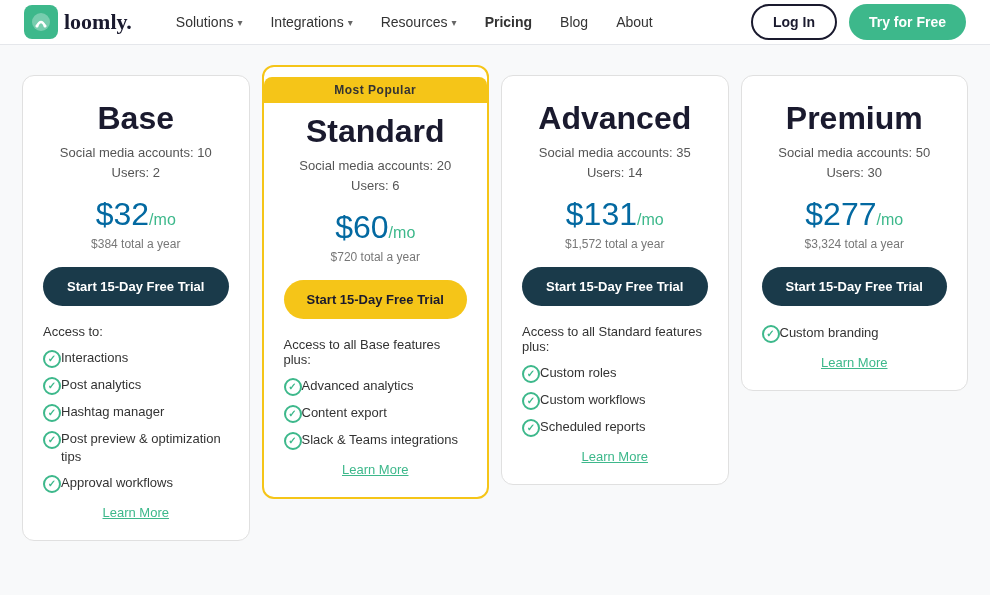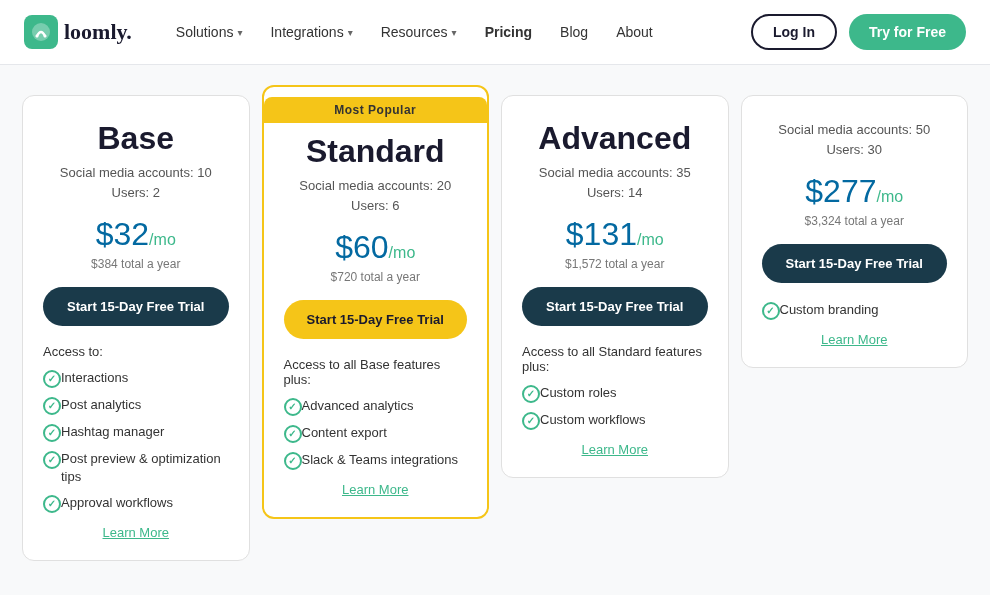--- a/index.html
+++ b/index.html
@@ -5,21 +5,21 @@
     * { box-sizing: border-box; margin: 0; padding: 0; }
     body { font-family: -apple-system, BlinkMacSystemFont, 'Segoe UI', sans-serif; background: #f8f9fa; }
 
     
     nav {
       background: #fff;
       border-bottom: 1px solid #e5e7eb;
       display: flex;
       align-items: center;
       padding: 0 24px;
-      height: 65px;
+      height: 45px;
       position: relative;
       z-index: 10;
     }
     .nav-logo {
       display: flex;
       align-items: center;
       gap: 6px;
       margin-right: 32px;
     }
     .logo-icon {
@@ -335,23 +335,28 @@
         <button class="btn-trial">Start 15-Day Free Trial</button>
         <div class="features-label">Access to all Standard features plus:</div>
         <div class="feature-item">
       <div class="check-icon"></div>
       <span>Custom roles</span>
     </div>
         <div class="feature-item">
       <div class="check-icon"></div>
       <span>Custom workflows</span>
     </div>
+        <div class="feature-item">
+      <div class="check-icon"></div>
+      <span>Scheduled reports</span>
+    </div>
         <a class="learn-more">Learn More</a>
       </div>
       <div class="plan-card">
+        <div class="plan-name">Premium</div>
         <div class="plan-details">Social media accounts: 50<br>Users: 30</div>
         <div class="plan-price">
     <span class="price-amount">$277</span><span class="price-period">/mo</span>
   </div>
         <div class="price-annual">$3,324 total a year</div>
         <button class="btn-trial">Start 15-Day Free Trial</button>
         <div class="feature-item">
       <div class="check-icon"></div>
       <span>Custom branding</span>
     </div>

